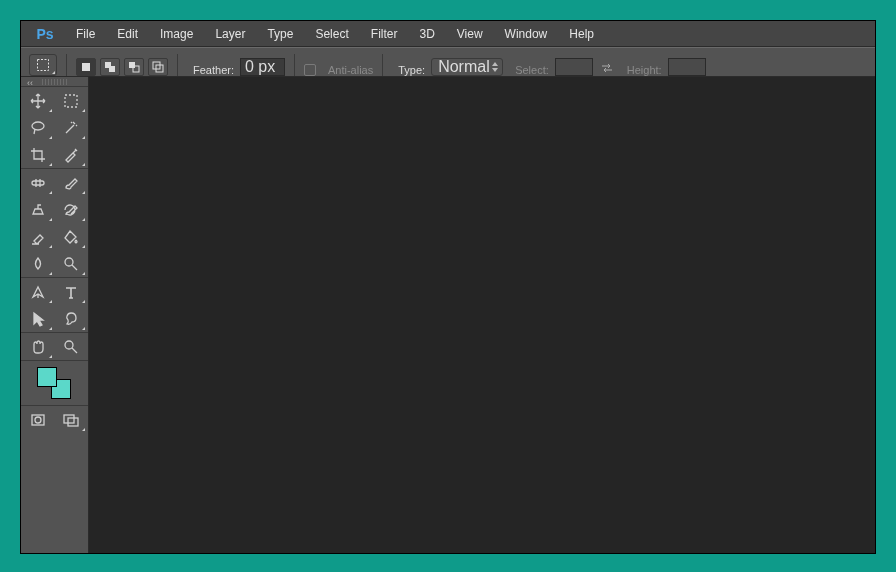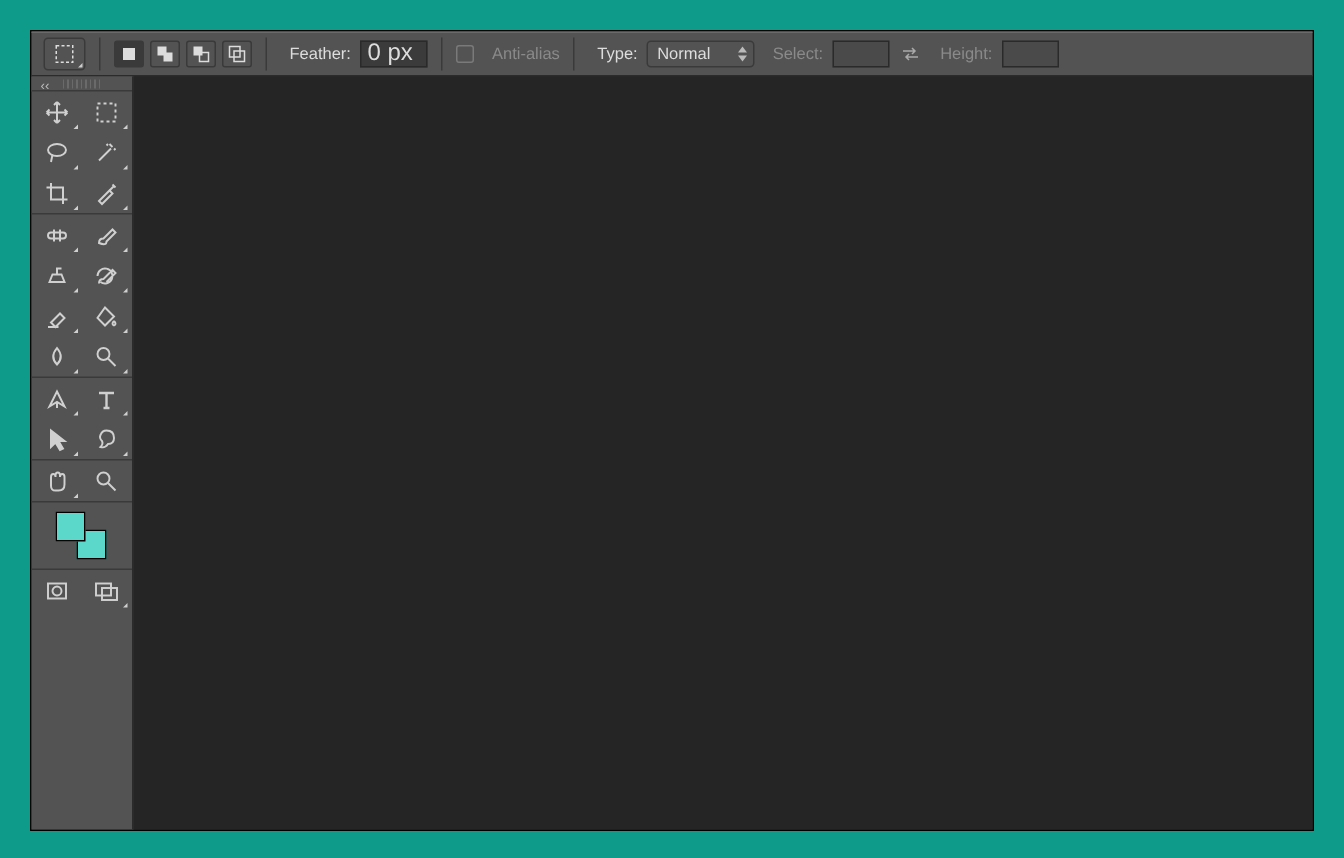--- a/index.html
+++ b/index.html
@@ -2,33 +2,33 @@
 <html><head>
 <meta charset="utf-8">
 <style>
 *{margin:0;padding:0;box-sizing:border-box;font-family:"Segoe UI",Arial,sans-serif}
 body{background:#0e9b8a;width:896px;height:572px;padding:20px 20px 18px 20px}
 .app{width:856px;height:534px;background:#252525;border:1px solid #000;display:flex;flex-direction:column}
 .menubar{height:26px;background:#454545;border-bottom:1px solid #2b2b2b;display:flex;align-items:center;padding-left:4px;gap:0}
 .logo{width:40px;display:flex;align-items:center;justify-content:center;font-weight:700;font-size:14px;color:#4aa5e8}
 .logo span:first-child{color:#4aa5e8}
 .menu-item{color:#e5e5e5;font-size:12px;padding:5px 11px;cursor:pointer}
-.optbar{height:30px;background:#535353;border-top:1px solid #6a6a6a;border-bottom:1px solid #2b2b2b;display:flex;align-items:center;padding:0 8px;gap:6px}
+.optbar{height:30px;background:#535353;border-top:1px solid #6a6a6a;border-bottom:1px solid #2b2b2b;display:flex;align-items:flex-end;padding:0 8px;gap:6px}
 .opt-tool{width:28px;height:22px;border:1px solid #3a3a3a;border-radius:3px;background:#535353;display:flex;align-items:center;justify-content:center;position:relative}
 .opt-tool svg{width:14px;height:14px}
 .dd-arrow{position:absolute;right:1px;bottom:1px;width:0;height:0;border-left:3px solid transparent;border-bottom:3px solid #ccc}
 .sep{width:1px;height:22px;background:#3a3a3a;margin:0 3px}
 .modegrp{display:flex;gap:4px}
 .modebtn{width:20px;height:18px;border:1px solid #3a3a3a;border-radius:2px;display:flex;align-items:center;justify-content:center;cursor:pointer}
 .modebtn.on{background:#3a3a3a}
 .lbl{color:#ddd;font-size:11px;margin-left:6px}
 .lbl.dim{color:#8a8a8a}
 .inp{width:45px;height:18px;background:#3b3b3b;border:1px solid #2a2a2a;color:#ddd;font-size:16px;padding:0 4px}
 .chk{width:12px;height:12px;border:1px solid #7a7a7a;border-radius:2px;background:#535353;display:inline-block}
-.sel{width:72px;height:18px;background:#535353;border:1px solid #3a3a3a;border-radius:3px;color:#ddd;font-size:11px;padding:0 16px 0 6px;display:flex;align-items:center;position:relative}
+.sel{width:72px;height:18px;background:#535353;border:1px solid #3a3a3a;border-radius:3px;color:#ddd;font-size:16px;padding:0 16px 0 6px;display:flex;align-items:center;position:relative}
 .sel::after{content:"";position:absolute;right:4px;top:3px;width:0;height:0;border-left:3px solid transparent;border-right:3px solid transparent;border-bottom:4px solid #bbb}
 .sel::before{content:"";position:absolute;right:4px;bottom:3px;width:0;height:0;border-left:3px solid transparent;border-right:3px solid transparent;border-top:4px solid #bbb}
 .swapwh{width:16px;height:16px;display:flex;align-items:center;justify-content:center;cursor:pointer}
 .body{flex:1;display:flex;background:#252525}
 .tbcol{width:68px;background:#535353;border-right:1px solid #2b2b2b;display:flex;flex-direction:column}
 .tbhead{height:10px;background:#535353;border-bottom:1px solid #3a3a3a;display:flex;align-items:center;justify-content:center;position:relative}
 .tbhead .chev{position:absolute;left:6px;top:1px;font-size:9px;color:#bbb}
 .tbhead .grip{width:26px;height:6px;background:repeating-linear-gradient(90deg,#6a6a6a 0,#6a6a6a 1px,transparent 1px,transparent 3px)}
 .trow{display:flex;height:27px}
 .sepr{height:1px;background:#3a3a3a}
@@ -38,20 +38,36 @@
 .swatches{height:44px;display:flex;align-items:center;justify-content:center;position:relative}
 .sw{width:20px;height:20px;border:1px solid #000;background:#5bd8c9;position:absolute}
 .sw.fg{left:16px;top:6px;z-index:2}
 .sw.bg{left:30px;top:18px;z-index:1}
 .canvas{flex:1;background:#252525}
 </style>
 </head>
 <body>
 
 <div class="app">
+  <div class="menubar">
+    <div class="logo">
+        <span>Ps</span>
+      </div>
+    <div class="menu-item">File</div>
+    <div class="menu-item">Edit</div>
+    <div class="menu-item">Image</div>
+    <div class="menu-item">Layer</div>
+    <div class="menu-item">Type</div>
+    <div class="menu-item">Select</div>
+    <div class="menu-item">Filter</div>
+    <div class="menu-item">3D</div>
+    <div class="menu-item">View</div>
+    <div class="menu-item">Window</div>
+    <div class="menu-item">Help</div>
+  </div>
 
   <div class="optbar">
     <div class="opt-tool">
       <svg viewBox="0 0 14 14">
           <rect x="1.5" y="1.5" width="11" height="11" fill="none" stroke="#ddd" stroke-dasharray="2 1.5"></rect>
         </svg>
       <span class="dd-arrow"></span>
     </div>
     <div class="sep"></div>
     <div class="modegrp">

